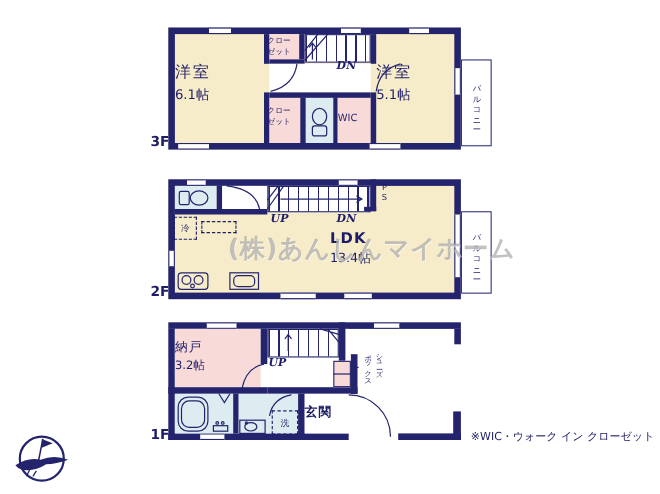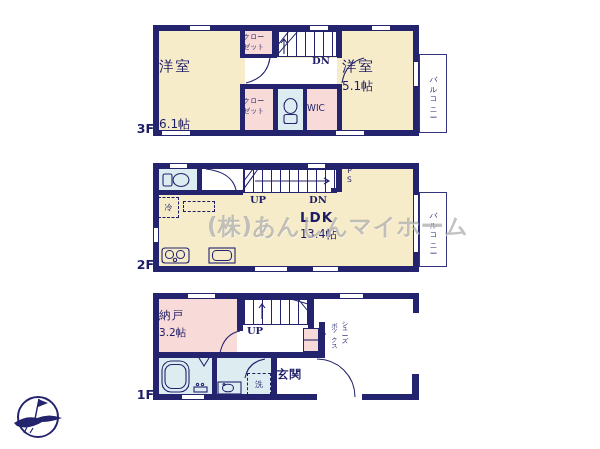--- a/index.html
+++ b/index.html
@@ -11,21 +11,21 @@
   .block{position:absolute;background:var(--cream);border:6px solid var(--wall);box-sizing:border-box;}
   .pink{position:absolute;background:var(--pink);}
   .blue{position:absolute;background:var(--blue);}
   .white{position:absolute;background:#fff;}
   .lbl{position:absolute;color:var(--ink);line-height:1.2;}
   .rname{font-size:14.5px;letter-spacing:2px;}
   .rsize{font-size:12px;}
   .small{font-size:7px;line-height:1.4;white-space:pre-line;}
   .flab{font-size:12.5px;font-weight:bold;text-align:right;}
   .updn{position:absolute;color:var(--ink);font-family:"DejaVu Serif","Liberation Serif",serif;
-        font-weight:bold;font-size:10px;text-align:center;}
+        font-style:italic;font-weight:bold;font-size:10px;}
   .winh{position:absolute;background:#fff;border-top:1.1px solid var(--wall);border-bottom:1.1px solid var(--wall);box-sizing:border-box;}
   .winv{position:absolute;background:#fff;border-left:1.1px solid var(--wall);border-right:1.1px solid var(--wall);box-sizing:border-box;}
   .stairs{position:absolute;background:#fff;border:1.2px solid var(--wall);box-sizing:border-box;
           background-image:repeating-linear-gradient(90deg,var(--wall) 0,var(--wall) 1.1px,transparent 1.1px,transparent 9px);}
   .balcony{position:absolute;background:#fff;border:1.5px solid #34347c;box-sizing:border-box;
            display:flex;align-items:center;justify-content:center;}
   .vtext{writing-mode:vertical-rl;text-orientation:upright;color:var(--ink);}
   .balcony .vtext{font-size:7.5px;letter-spacing:2px;}
   .dashed{position:absolute;border:1.1px dashed var(--ink);box-sizing:border-box;
           display:flex;align-items:center;justify-content:center;color:var(--ink);}
@@ -59,21 +59,21 @@
     <div class="wall" style="left:245px;top:84px;width:92px;height:5px;"></div>
     <div class="pink" style="left:245px;top:89px;width:28px;height:41px;"></div>
     <div class="wall" style="left:273px;top:89px;width:5px;height:41px;"></div>
     <div class="blue" style="left:278px;top:89px;width:25px;height:41px;"></div>
     <div class="wall" style="left:303px;top:89px;width:4px;height:41px;"></div>
     <div class="pink" style="left:307px;top:89px;width:30px;height:41px;"></div>
     <div class="wall" style="left:337px;top:31px;width:5px;height:27px;"></div>
     <div class="wall" style="left:337px;top:84px;width:5px;height:46px;"></div>
 
     <div class="lbl rname" style="left:159px;top:58px;width:81px;">洋室</div>
-    <div class="lbl rsize" style="left:159px;top:79px;width:81px;margin-top:38px;">6.1帖</div>
+    <div class="lbl rsize" style="left:159px;top:79px;width:81px;">6.1帖</div>
     <div class="lbl rname" style="left:342px;top:58px;width:70px;">洋室</div>
     <div class="lbl rsize" style="left:342px;top:79px;width:70px;">5.1帖</div>
     <div class="lbl small" style="left:243px;top:33px;width:31px;">クロー
 ゼット</div>
     <div class="lbl small" style="left:243px;top:97px;width:32px;">クロー
 ゼット</div>
     <div class="lbl" style="left:307px;top:103px;width:30px;font-size:9px;">WIC</div>
     <div class="updn" style="left:306px;top:55px;width:30px;">DN</div>
     <div class="balcony" style="left:419px;top:54px;width:28px;height:79px;">
       <span class="vtext">バルコニー</span>
@@ -186,20 +186,21 @@
       <circle cx="202.5" cy="384.5" r="1.2"></circle>
       <path d="M 199,358 L 204,366 L 209,358"></path>
       <rect x="218" y="382" width="23" height="12"></rect>
       <ellipse cx="228" cy="388" rx="5.5" ry="3.8"></ellipse>
       <circle cx="224" cy="384.5" r="1"></circle>
       <path d="M 303,340 L 319,340"></path>
       <path d="M 319,334 L 326,334"></path>
     </g>
   </svg>
 
+  <div class="note" style="left:428px;top:390px;">※WIC・ウォーク イン クローゼット</div>
   <svg class="abs" style="left:12px;top:392px;" width="52" height="52" viewBox="0 0 52 52">
     <circle cx="26" cy="25" r="20" fill="none" stroke="#24246e" stroke-width="2"></circle>
     <path d="M 27,7 L 23,27" stroke="#24246e" stroke-width="1.4" fill="none"></path>
     <polygon points="26,7 36,11 26,15" fill="#24246e"></polygon>
     <path d="M 2,31 Q 14,23 25,26 Q 37,21 50,26 Q 39,30 30,30 Q 19,37 8,35 Q 4,34 2,31 Z" fill="#24246e"></path>
     <path d="M 15,35 L 12,41 M 21,36 L 18,41" stroke="#24246e" stroke-width="1.2" fill="none"></path>
   </svg>
 
 </div>
 

